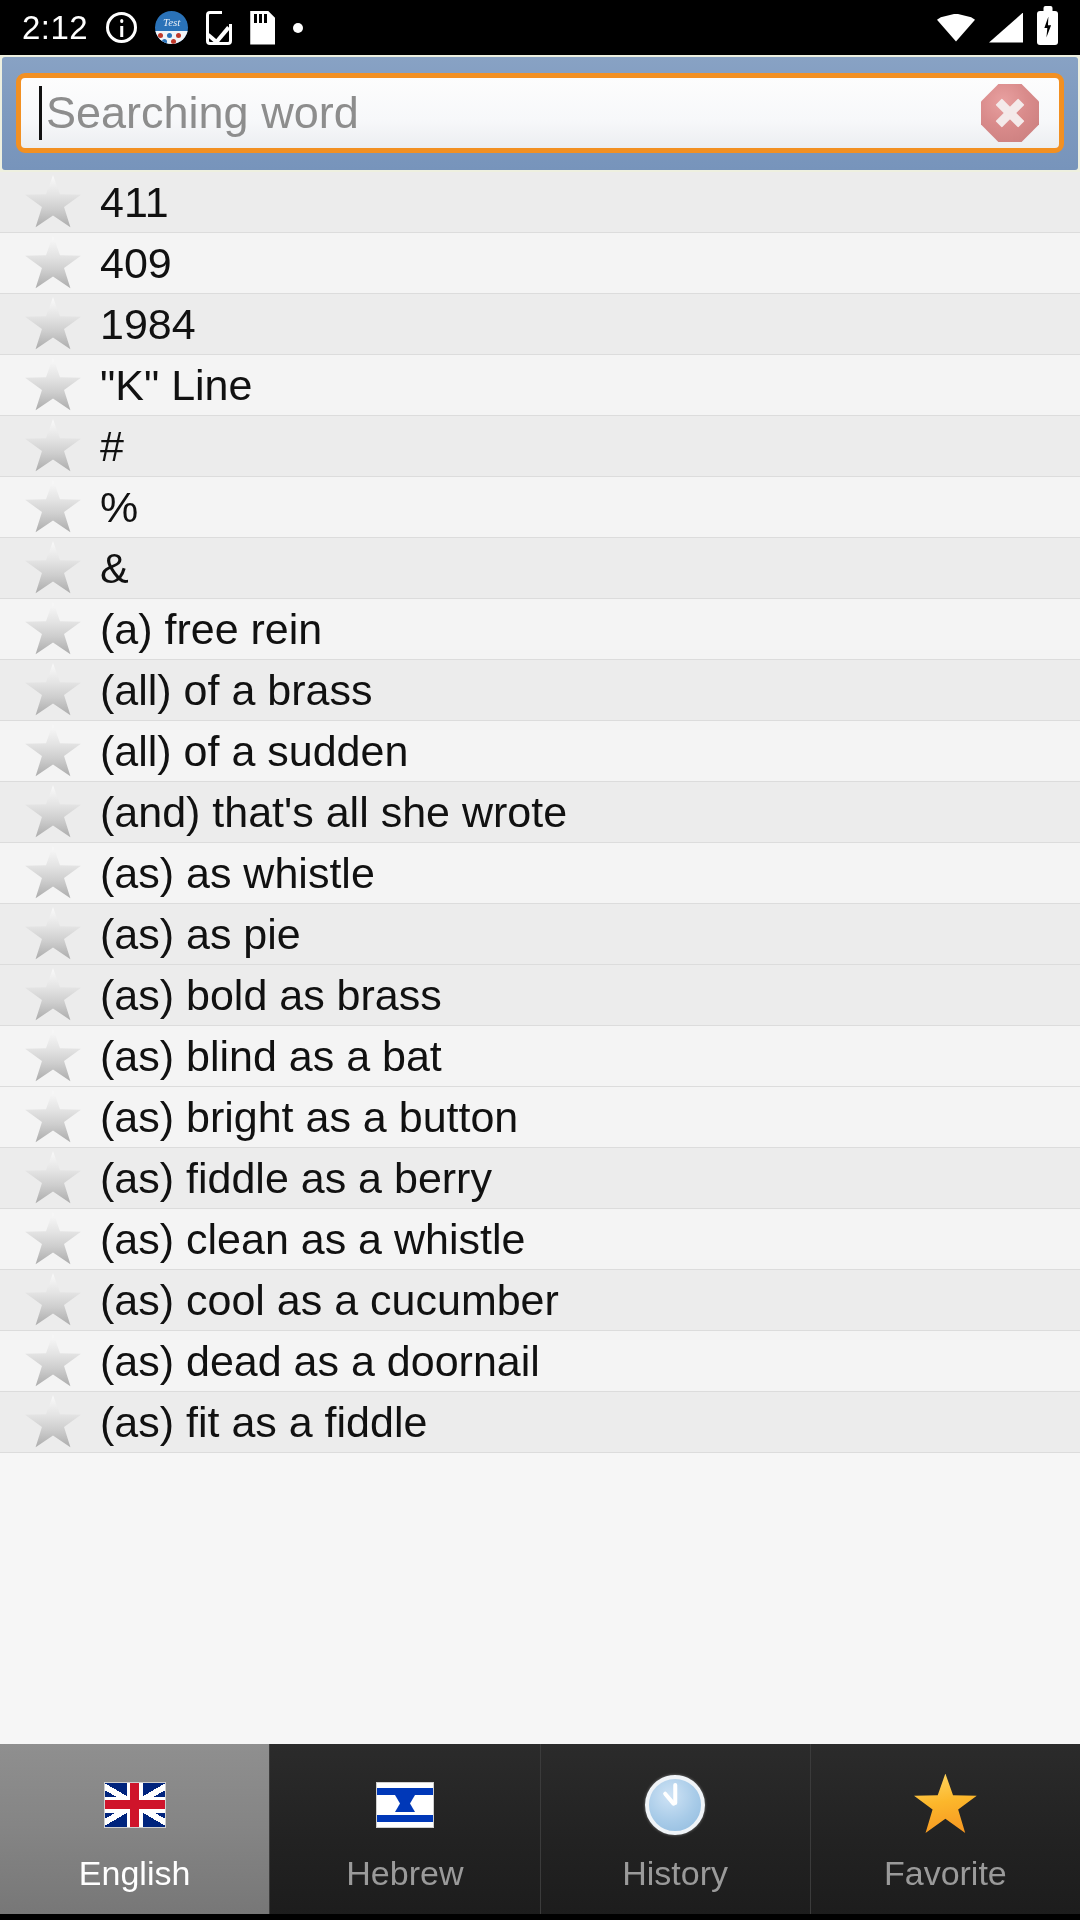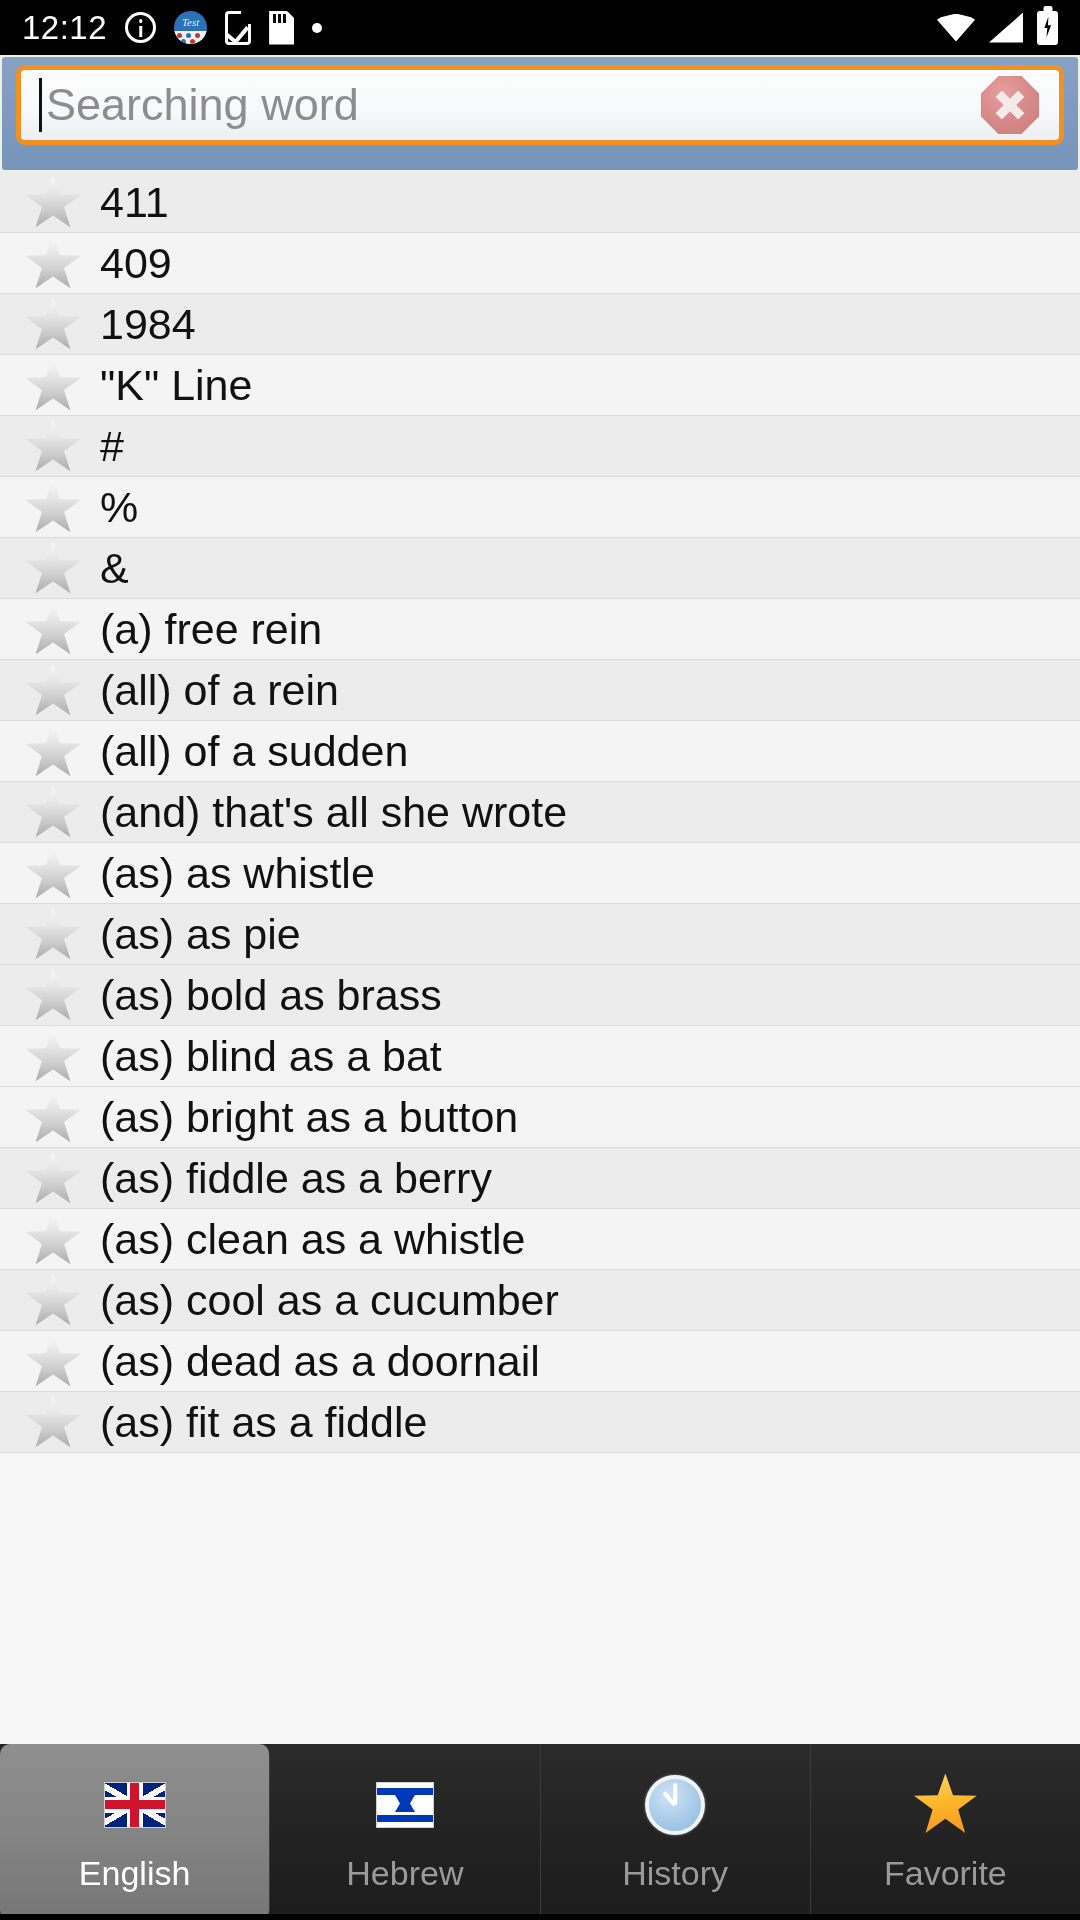--- a/index.html
+++ b/index.html
@@ -72,21 +72,21 @@
   
   .searchwrap{
     position:absolute; top:55px; left:0; width:1080px; height:117px;
     background:#eef0e0;
     padding:2px;
   }
   .searchpanel{
     width:100%; height:100%;
     background:linear-gradient(180deg,#88a2c4 0%, #7e9abf 50%, #7794bb 100%);
     border-radius:3px;
-    padding:8px 14px 14px 14px;
+    padding:16px 14px 14px 14px;
   }
   .searchfield{
     width:100%; height:80px;
     background:linear-gradient(180deg,#fdfdfd 0%, #f7f8fa 60%, #eceef1 100%);
     border:5px solid #f29022;
     border-radius:9px;
     display:flex; align-items:center;
     padding:0 16px 0 18px;
     position:relative;
   }
@@ -152,21 +152,20 @@
   .tab{
     flex:1 1 0; display:flex; flex-direction:column;
     align-items:center; justify-content:center;
     border-right:1px solid #3b3b3b;
     background:linear-gradient(180deg,#2b2b2b 0%, #222 55%, #1c1c1c 100%);
     position:relative; cursor:pointer;
   }
   .tab:last-child{ border-right:0; }
   .tab.active{
     background:linear-gradient(180deg,#8f8f8f 0%, #848484 50%, #767676 100%);
-    border-radius:10px;
   }
   .tab .label{
     margin-top:16px; font-size:34px; color:#9a9a9a;
     font-family:"Liberation Sans", sans-serif;
   }
   .tab.active .label{ color:#ffffff; }
   .tabicon{ width:66px; height:66px; position:relative; }
 
   
   .flag-uk{
@@ -246,21 +245,21 @@
     position:absolute; bottom:0; left:0; width:1080px; height:6px; background:#000;
   }
 </style>
 </head>
 <body>
 
 <div id="app">
 
   <div class="statusbar">
     <div class="sb-left">
-      <span class="sb-time">12:12</span>
+      <span class="sb-time">2:12</span>
       <span class="ic-info"></span>
       <span class="ic-testapp">
         <span class="tw">Test</span>
         <span class="tb"></span>
       </span>
       <span class="ic-phonecheck"></span>
       <span class="ic-sdcard"></span>
       <span class="ic-dot"></span>
     </div>
     <div class="sb-right">
@@ -328,21 +327,21 @@
       <div class="row shade-b">
         <span class="star">
           <span class="sh"></span>
         </span>
         <span class="rowtext">(a) free rein</span>
       </div>
       <div class="row shade-a">
         <span class="star">
           <span class="sh"></span>
         </span>
-        <span class="rowtext">(all) of a rein</span>
+        <span class="rowtext">(all) of a brass</span>
       </div>
       <div class="row shade-b">
         <span class="star">
           <span class="sh"></span>
         </span>
         <span class="rowtext">(all) of a sudden</span>
       </div>
       <div class="row shade-a">
         <span class="star">
           <span class="sh"></span>

